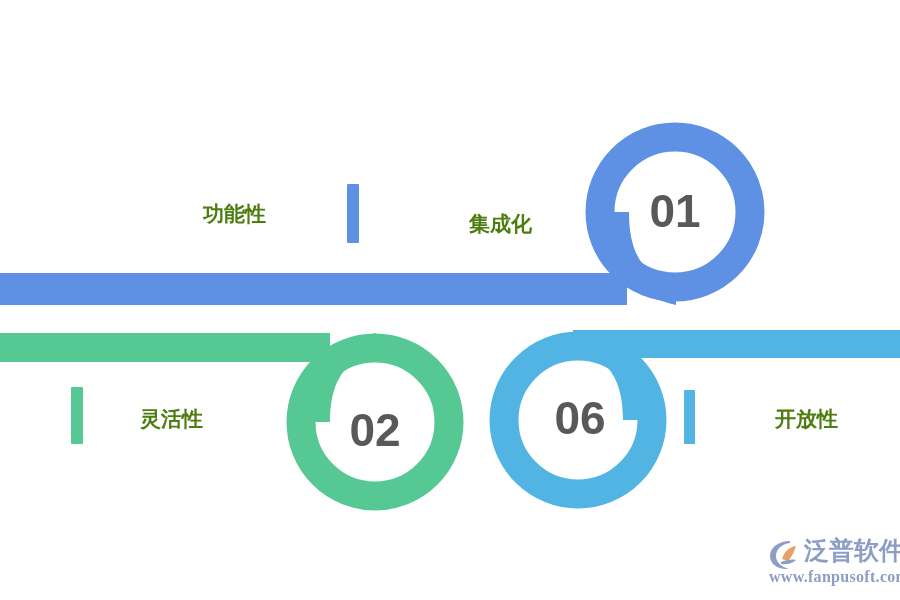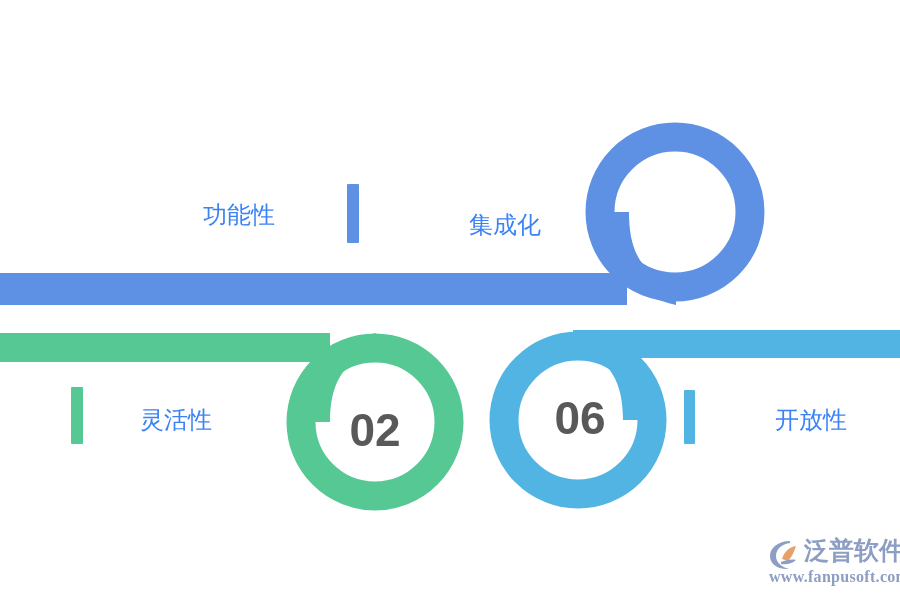--- a/index.html
+++ b/index.html
@@ -39,23 +39,23 @@
     line-height: 1;
     user-select: none;
   }
   #num-01 { left: 585px; top: 188px; width: 180px; }
   #num-02 { left: 285px; top: 395px; width: 180px; margin-top: 12px; }
   #num-03 { left: 490px; top: 395px; width: 180px; }
 
   .text-label {
     position: absolute;
     font-family: "Liberation Sans", "DejaVu Sans", sans-serif;
-    font-weight: normal;
-    font-size: 24px;
-    color: #3b82f6;
+    font-weight: bold;
+    font-size: 21px;
+    color: #4d7c0f;
     line-height: 1;
     white-space: nowrap;
     user-select: none;
   }
   #label-functionality { left: 203px; top: 203px; }
   #label-integration   { left: 434px; top: 213px; margin-left: 35px; }
   #label-flexibility   { left: 140px; top: 408px; }
   #label-openness      { left: 775px; top: 408px; }
 
   .tick {
@@ -133,20 +133,21 @@
     <g>
 
       <path d="M 573,330 L 900,330 L 900,358 L 573,358 Z" fill="#52B4E3"></path>
 
       <circle cx="578" cy="420" r="74" fill="none" stroke="#52B4E3" stroke-width="29"></circle>
 
       <path d="M 652,420 L 623,420 C 623,383 611,360 577,346 L 577,330 C 631,344 652,377 652,420 Z" fill="#52B4E3"></path>
     </g>
   </svg>
 
+  <div class="num-label" id="num-01">01</div>
   <div class="num-label" id="num-02">02</div>
   <div class="num-label" id="num-03">06</div>
 
   <div class="tick" id="tick-top" style="background:#5E90E3;"></div>
   <div class="tick" id="tick-left" style="background:#55C894;"></div>
   <div class="tick" id="tick-right" style="background:#52B4E3;"></div>
 
   <div class="text-label" id="label-functionality">功能性</div>
   <div class="text-label" id="label-integration">集成化</div>
   <div class="text-label" id="label-flexibility">灵活性</div>

